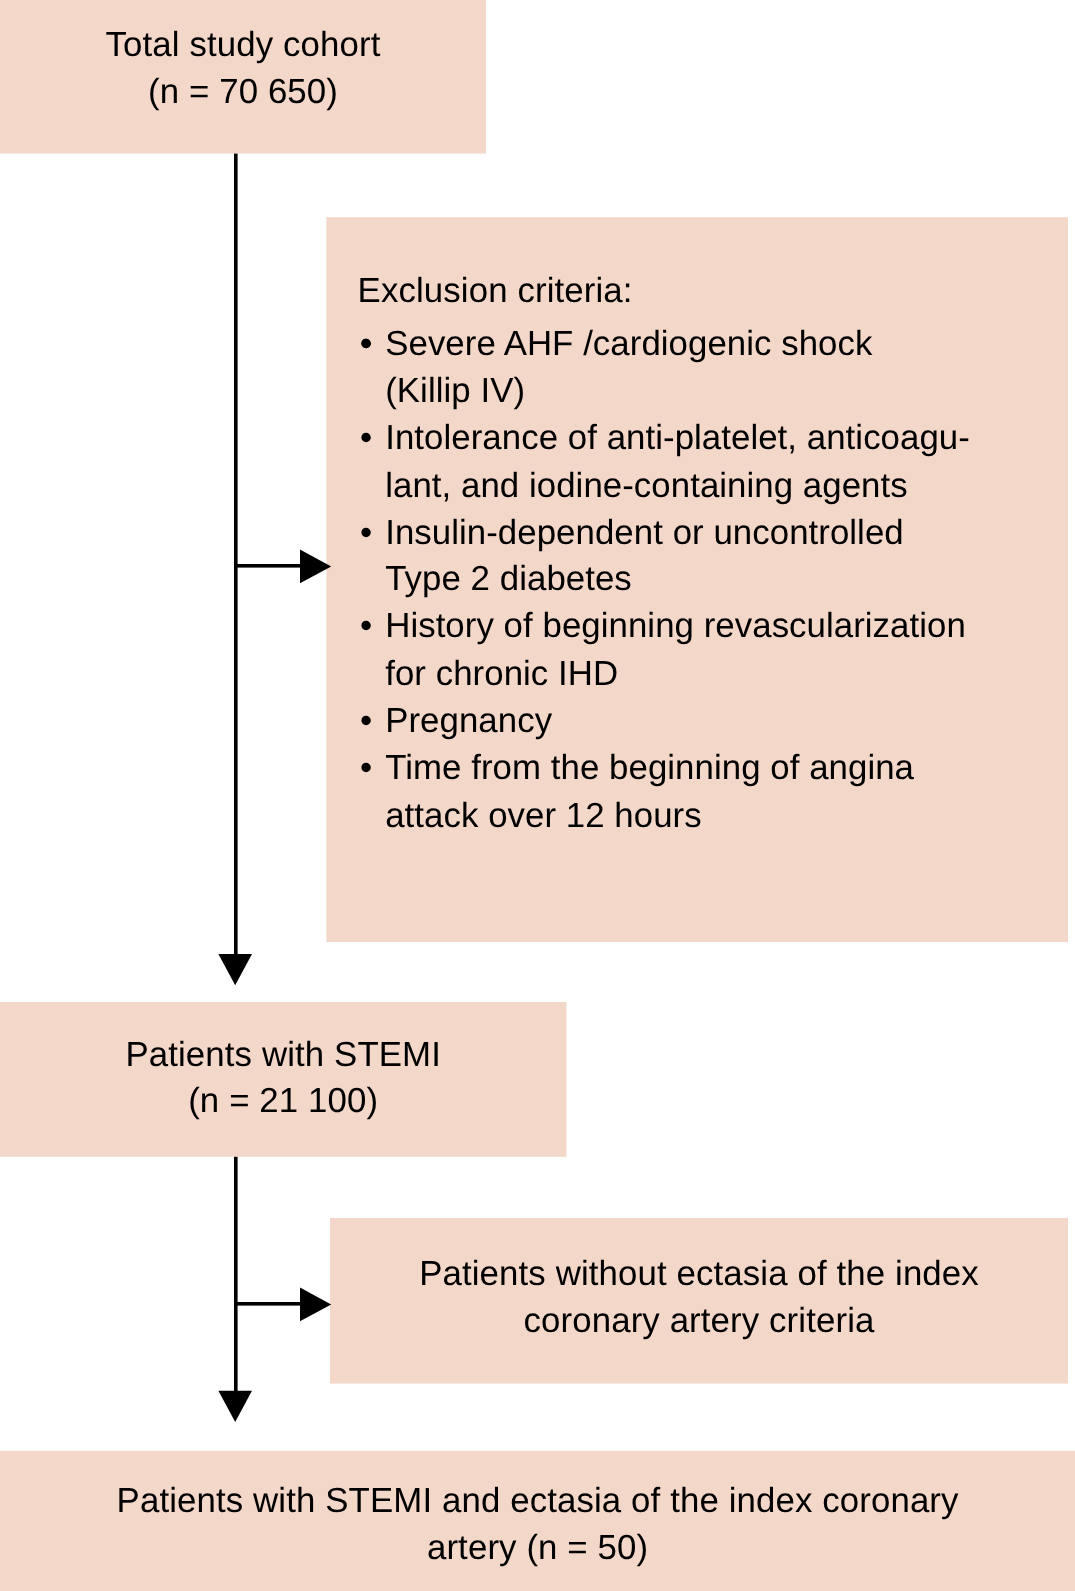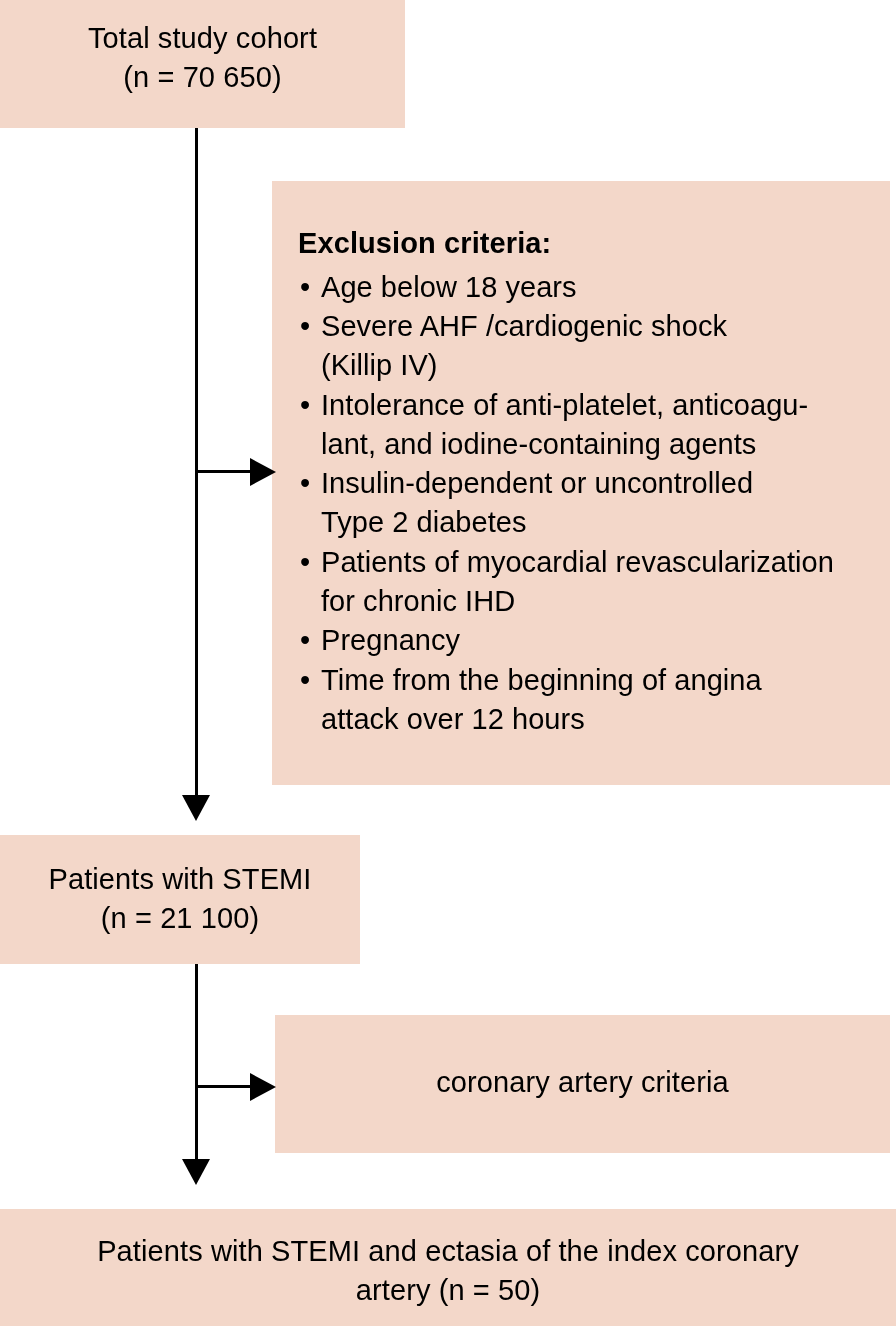--- a/index.html
+++ b/index.html
@@ -56,21 +56,21 @@
   #box-exclusion {
     left: 272px;
     top: 181px;
     width: 618px;
     height: 604px;
     justify-content: flex-start;
     padding: 44px 12px 10px 26px;
   }
   #exclusion-title {
     font-size: 29px;
-    font-weight: bold;
+    font-weight: normal;
     line-height: 1.3;
     margin-bottom: 5px;
     letter-spacing: 0.1px;
   }
   #exclusion-list {
     list-style: none;
     margin: 0;
     padding: 0;
   }
   #exclusion-list li {
@@ -85,21 +85,21 @@
     left: 2px;
     top: 0px;
     font-size: 29px;
     line-height: 1.355;
   }
 
   
   #box-stemi {
     left: 0px;
     top: 835px;
-    width: 360px;
+    width: 472px;
     height: 129px;
     padding-bottom: 2px;
   }
 
   
   #box-no-ectasia {
     left: 275px;
     top: 1015px;
     width: 615px;
     height: 138px;
@@ -164,60 +164,60 @@
   <div class="node node-centered" id="box-cohort">
     <span class="node-line">Total study cohort</span>
     <span class="node-line">(n = 70 650)</span>
   </div>
 
   <div class="node" id="box-exclusion">
     <div id="exclusion-title">Exclusion criteria:</div>
     <ul id="exclusion-list">
       <li>
         <span class="bullet-dot">•</span>
-        <span>Age below 18 years</span>
       </li>
       <li>
         <span class="bullet-dot">•</span>
         <span style="white-space:pre-line">Severe AHF /cardiogenic shock
 (Killip IV)</span>
       </li>
       <li>
         <span class="bullet-dot">•</span>
         <span style="white-space:pre-line">Intolerance of anti-platelet, anticoagu-
 lant, and iodine-containing agents</span>
       </li>
       <li>
         <span class="bullet-dot">•</span>
         <span style="white-space:pre-line">Insulin-dependent or uncontrolled
 Type 2 diabetes</span>
       </li>
       <li>
         <span class="bullet-dot">•</span>
-        <span style="white-space:pre-line">Patients of myocardial revascularization
+        <span style="white-space:pre-line">History of beginning revascularization
 for chronic IHD</span>
       </li>
       <li>
         <span class="bullet-dot">•</span>
         <span>Pregnancy</span>
       </li>
       <li>
         <span class="bullet-dot">•</span>
         <span style="white-space:pre-line">Time from the beginning of angina
 attack over 12 hours</span>
       </li>
     </ul>
   </div>
 
   <div class="node node-centered" id="box-stemi">
     <span class="node-line">Patients with STEMI</span>
     <span class="node-line">(n = 21 100)</span>
   </div>
 
   <div class="node node-centered" id="box-no-ectasia">
+    <span class="node-line">Patients without ectasia of the index</span>
     <span class="node-line">coronary artery criteria</span>
   </div>
 
   <div class="node node-centered" id="box-final">
     <span class="node-line">Patients with STEMI and ectasia of the index coronary</span>
     <span class="node-line">artery (n = 50)</span>
   </div>
 
   <div class="vline" id="vline-1"></div>
   <div class="arrow-down" id="arrow-1"></div>

